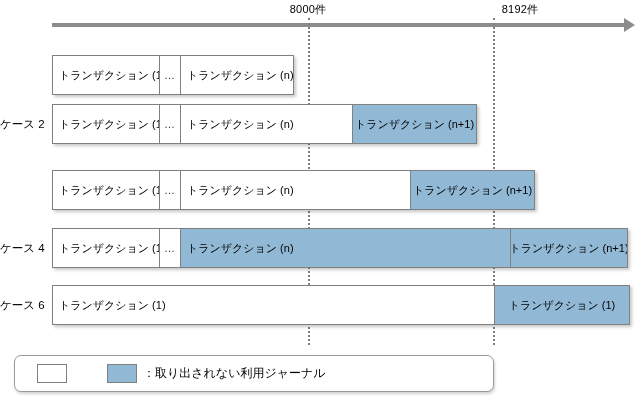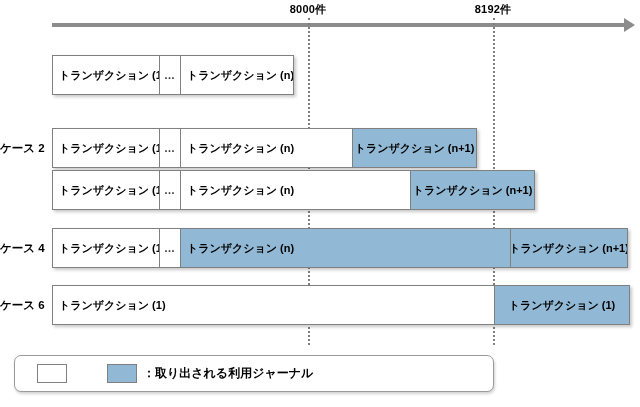--- a/index.html
+++ b/index.html
@@ -9,21 +9,20 @@
   }
   body {
     font-family: "Liberation Sans", "DejaVu Sans", sans-serif;
   }
   #canvas {
     position: relative;
     width: 640px;
     height: 407px;
     background: #ffffff;
     overflow: hidden;
-    font-weight: bold;
   }
 
   
   .axis-line {
     position: absolute;
     left: 52px;
     top: 23px;
     width: 576px;
     height: 4px;
     background: #8c8c8c;
@@ -148,32 +147,32 @@
 
 <div id="canvas">
 
   <div class="axis-line"></div>
   <div class="axis-arrow"></div>
 
   <div id="markers">
       <div class="marker" style="left: 308px;"></div>
       <div class="marker-label" style="left: 308px;">8000件</div>
       <div class="marker" style="left: 493px;"></div>
-      <div class="marker-label" style="left: 493px;">8192件</div>
+      <div class="marker-label" style="left: 520px;">8192件</div>
     </div>
 
   <div id="cases">
       <div class="case-row" style="left: 0px; top: 55px; width: 640px;">
         <div class="bar" style="left: 52px;">
           <div class="seg white left" style="width: 108px; flex: 0 0 108px;">トランザクション (1)</div>
           <div class="seg white ellipsis" style="width: 22px; flex: 0 0 22px;">…</div>
           <div class="seg white left" style="width: 114px; flex: 0 0 114px;">トランザクション (n)</div>
         </div>
       </div>
-      <div class="case-row" style="left: 0px; top: 128px; width: 640px;">
+      <div class="case-row" style="left: 0px; top: 104px; width: 640px;">
         <div class="case-label">ケース 2</div>
         <div class="bar" style="left: 52px;">
           <div class="seg white left" style="width: 108px; flex: 0 0 108px;">トランザクション (1)</div>
           <div class="seg white ellipsis" style="width: 22px; flex: 0 0 22px;">…</div>
           <div class="seg white left" style="width: 173px; flex: 0 0 173px;">トランザクション (n)</div>
           <div class="seg blue center" style="width: 125px; flex: 0 0 125px;">トランザクション (n+1)</div>
         </div>
       </div>
       <div class="case-row" style="left: 0px; top: 170px; width: 640px;">
         <div class="bar" style="left: 52px;">
@@ -200,17 +199,17 @@
         </div>
       </div>
     </div>
 
   <div class="legend" id="legend">
       <div class="legend-item first">
         <div class="swatch white"></div>
       </div>
       <div class="legend-item second">
         <div class="swatch blue"></div>
-        <div class="legend-text">：取り出される利用ジャーナル</div>
+        <div class="legend-text">：取り出されない利用ジャーナル</div>
       </div>
     </div>
 
 </div>
 
 </body></html>

